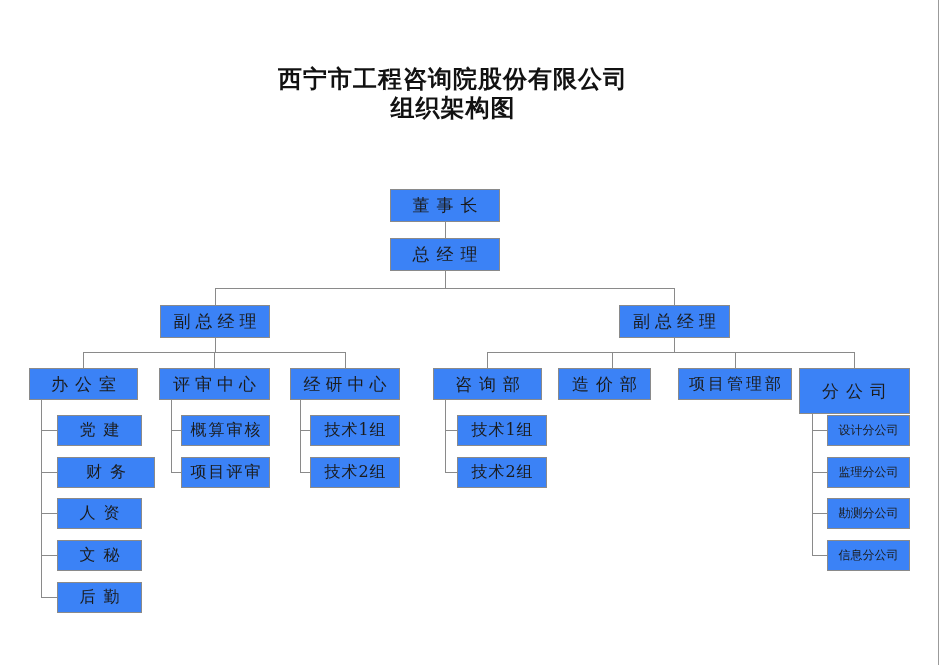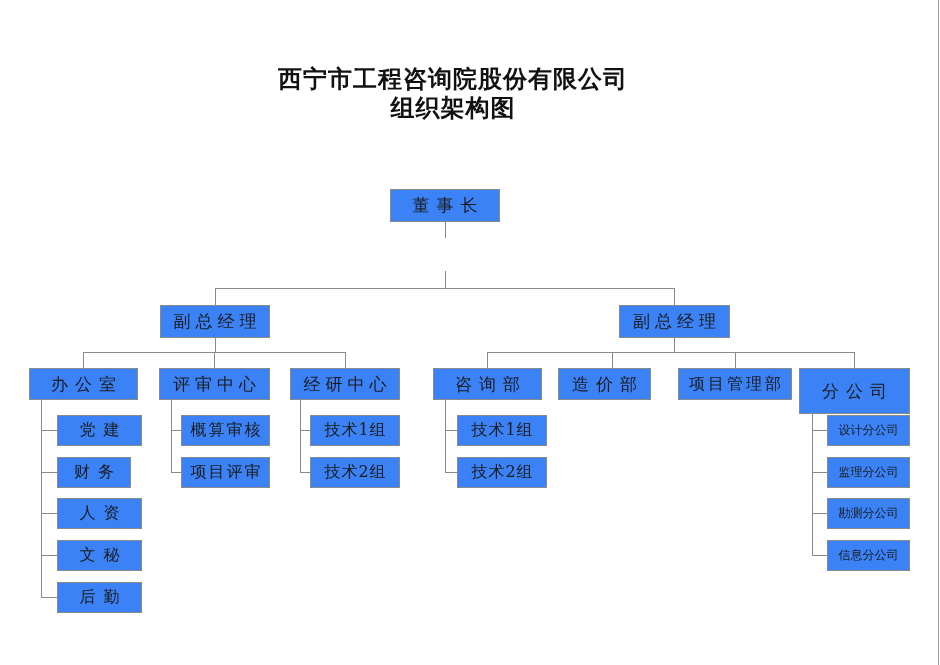--- a/index.html
+++ b/index.html
@@ -109,34 +109,35 @@
       <line x1="812.5" y1="430.5" x2="827" y2="430.5"></line>
       <line x1="812.5" y1="472.5" x2="827" y2="472.5"></line>
       <line x1="812.5" y1="513.5" x2="827" y2="513.5"></line>
       <line x1="812.5" y1="555.5" x2="827" y2="555.5"></line>
     </g>
 
     <line x1="938.5" y1="0" x2="938.5" y2="665" stroke="#9b9b9b" stroke-width="1"></line>
   </svg>
 
   <div class="node sp3" style="left:390px; top:189px; width:110px; height:33px;">董事长</div>
+  <div class="node sp3" style="left:390px; top:238px; width:110px; height:33px;">总经理</div>
 
   <div class="node sp4" style="left:160px; top:305px; width:110px; height:33px;">副总经理</div>
   <div class="node sp4" style="left:619px; top:305px; width:111px; height:33px;">副总经理</div>
 
   <div class="node sp3" style="left:29px; top:368px; width:109px; height:32px;">办公室</div>
   <div class="node sp4" style="left:159px; top:368px; width:111px; height:32px;">评审中心</div>
   <div class="node sp4" style="left:290px; top:368px; width:110px; height:32px;">经研中心</div>
   <div class="node sp3" style="left:433px; top:368px; width:109px; height:32px;">咨询部</div>
   <div class="node sp3" style="left:558px; top:368px; width:93px; height:32px;">造价部</div>
   <div class="node sp5" style="left:678px; top:368px; width:114px; height:32px;">项目管理部</div>
   <div class="node sp3" style="left:799px; top:368px; width:111px; height:46px;">分公司</div>
 
   <div class="node c2" style="left:57px; top:415px; width:85px; height:31px;">党建</div>
-  <div class="node c2" style="left:57px; top:457px; width:74px; height:31px;">财务</div>
+  <div class="node c2" style="left:57px; top:457px; width:98px; height:31px;">财务</div>
   <div class="node c2" style="left:57px; top:498px; width:85px; height:31px;">人资</div>
   <div class="node c2" style="left:57px; top:540px; width:85px; height:31px;">文秘</div>
   <div class="node c2" style="left:57px; top:582px; width:85px; height:31px;">后勤</div>
 
   <div class="node c4" style="left:181px; top:415px; width:89px; height:31px;">概算审核</div>
   <div class="node c4" style="left:181px; top:457px; width:89px; height:31px;">项目评审</div>
 
   <div class="node c4t" style="left:310px; top:415px; width:90px; height:31px;">技术1组</div>
   <div class="node c4t" style="left:310px; top:457px; width:90px; height:31px;">技术2组</div>
 

